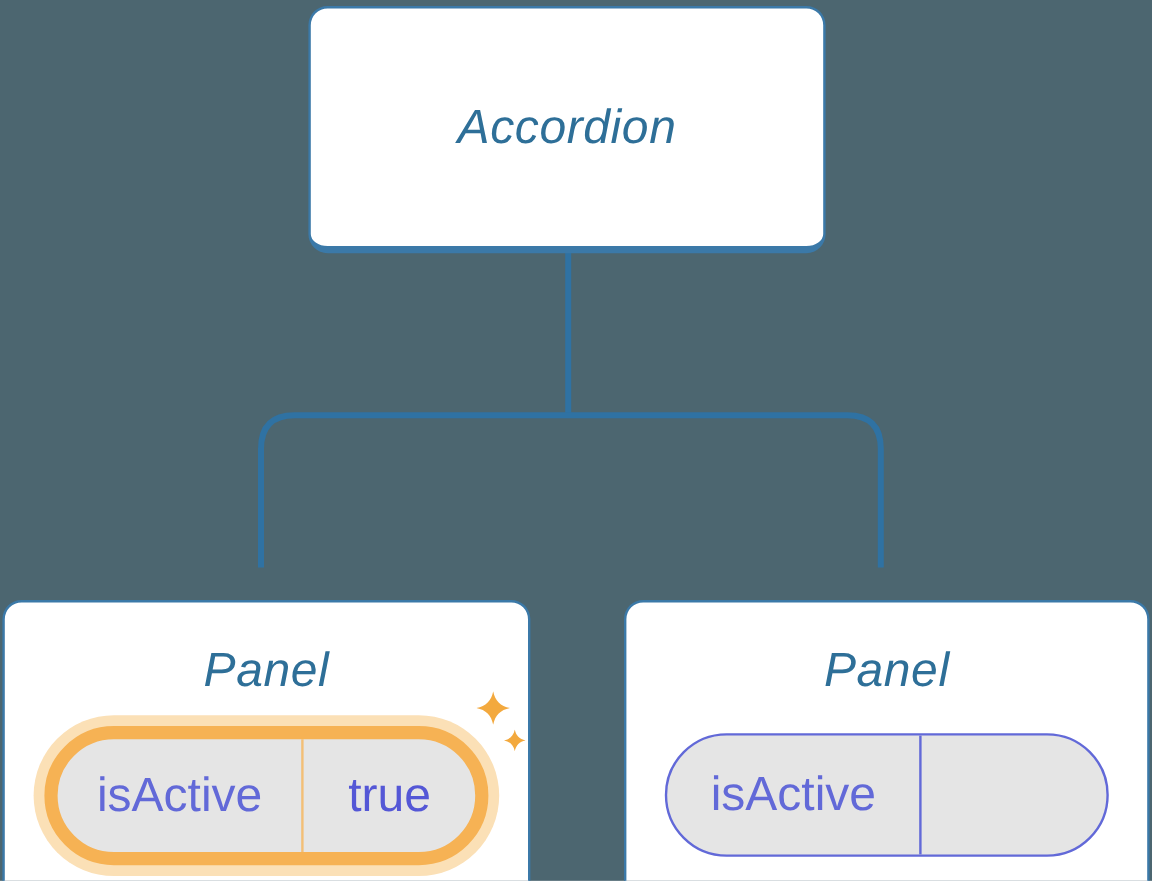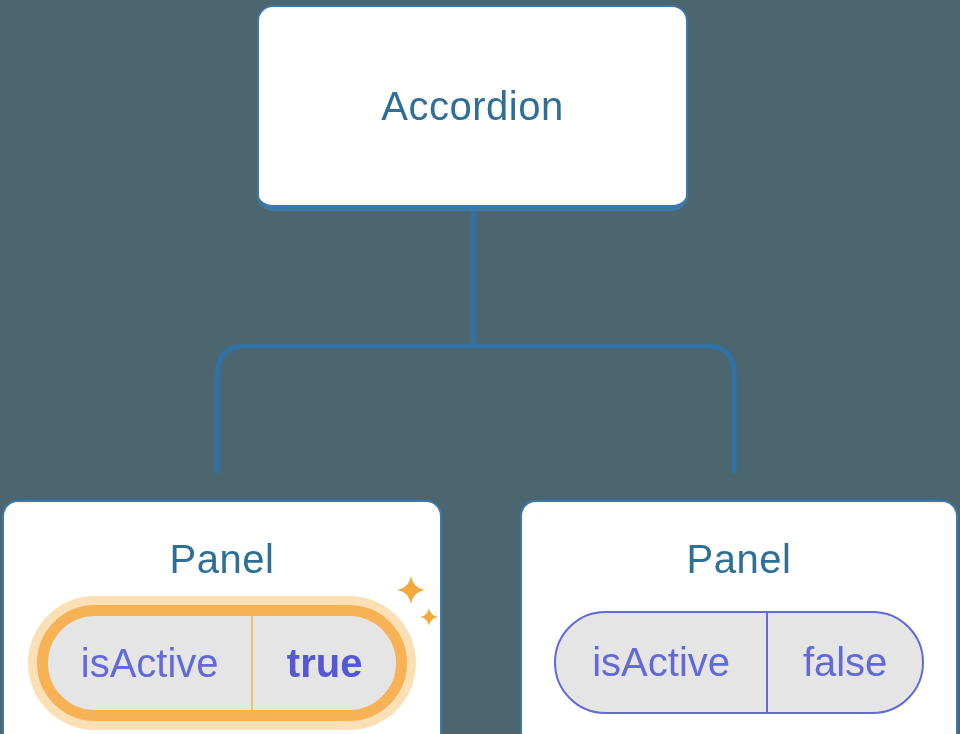--- a/index.html
+++ b/index.html
@@ -12,21 +12,21 @@
 
   .node {
     position:absolute; box-sizing:border-box;
     background:#FFFFFF;
     border:2.5px solid #3B79A8;
     border-bottom-width:6px;
     border-radius:16px;
   }
   .node-title {
     color:#2E6F98; font-size:40px; font-weight:500;
-    text-align:center; letter-spacing:0.5px;
+    text-align:center; letter-spacing:0.5px;font-style:italic;
   }
 
   .accordion-node {
     left:257px; top:5px; width:431px; height:206px;
     display:flex; align-items:center; justify-content:center;
   }
 
   .panel-node { top:500px; width:440px; height:262px; }
   .panel-node.left  { left:2px; }
   .panel-node.right { left:520px; width:438px; }
@@ -44,21 +44,21 @@
   }
   .pill-inactive {
     width:370px; height:103px; margin:29px auto 0;
     border:2.5px solid #6269D8;
   }
   .cell {
     display:flex; align-items:center; justify-content:center;
     font-size:40px; color:#6269D8; box-sizing:border-box;
   }
   .pill-active .cell.key   { width:59%; border-right:2.5px solid #F3BF76; }
-  .pill-active .cell.value { width:41%; font-weight:700; color:#5457D6; }
+  .pill-active .cell.value { width:41%; font-weight:400; color:#5457D6; }
   .pill-inactive .cell.key   { width:58%; border-right:2.5px solid #6269D8; }
   .pill-inactive .cell.value { width:42%; }
 
   .sparkle { position:absolute; z-index:3; }
   .sparkle.large { top:74px;  right:15px; width:28px; height:28px; }
   .sparkle.small { top:106px; right:2px;  width:18px; height:18px; }
 </style>
 </head>
 <body>
 
@@ -87,17 +87,16 @@
       <div class="cell key">isActive</div>
       <div class="cell value">true</div>
     </div>
   </div>
 
   <div class="node panel-node right">
     <div class="node-title">Panel</div>
 
     <div class="pill pill-inactive">
       <div class="cell key">isActive</div>
-      <div class="cell value">false</div>
     </div>
   </div>
 
 </div>
 
 </body></html>

